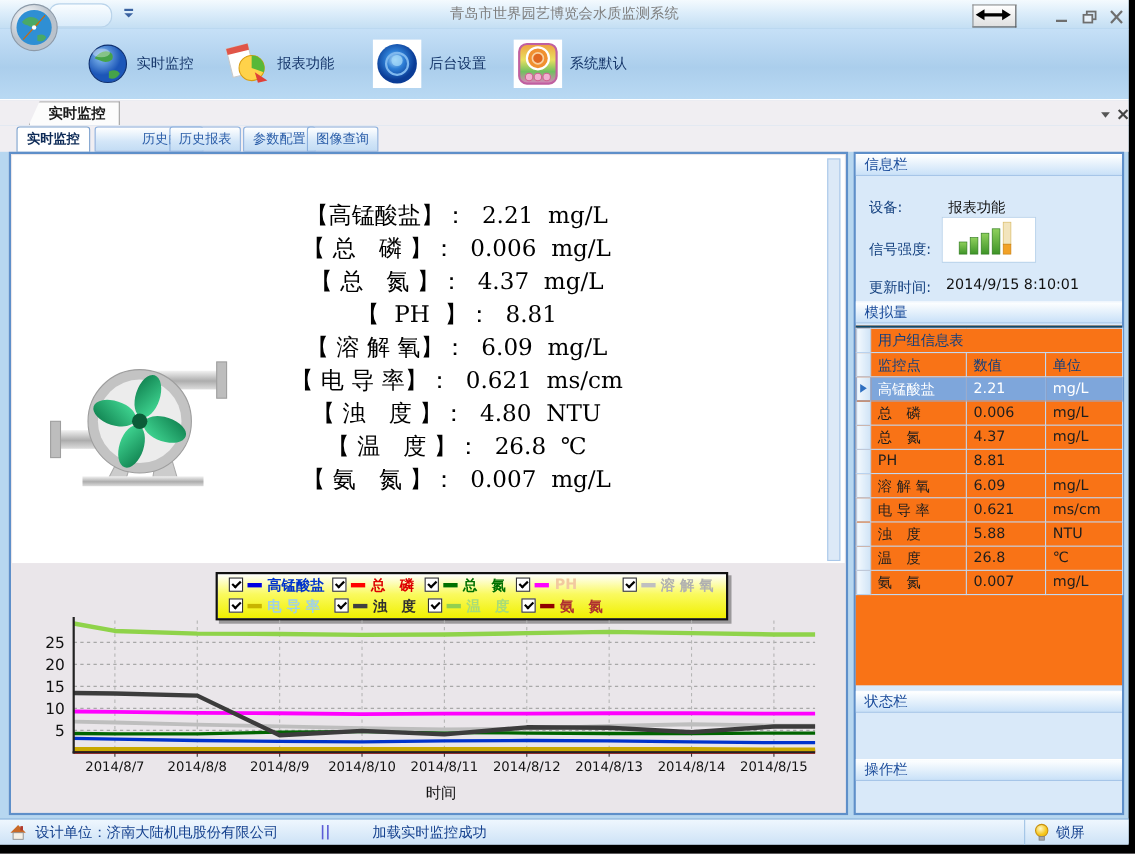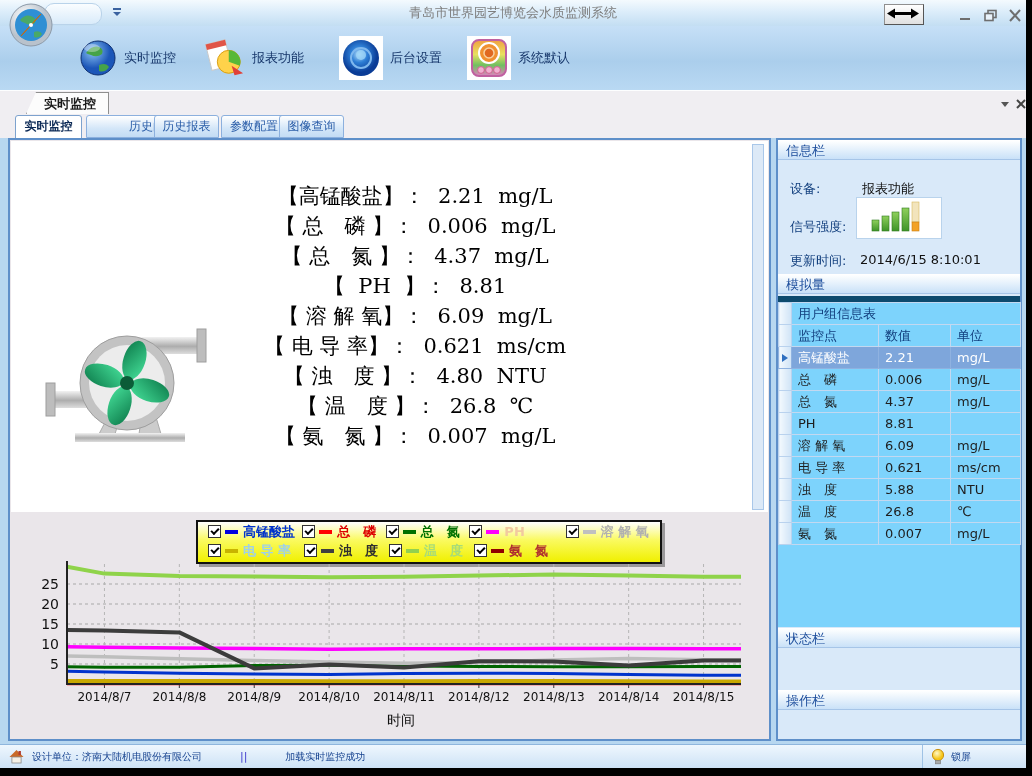--- a/index.html
+++ b/index.html
@@ -72,39 +72,39 @@
 
   
   .sidebar{position:absolute;left:776px;top:138px;width:242px;height:599px;border:2px solid #5E8FC9;background:#D9E9F9;}
   .side-header{position:absolute;left:0;width:242px;height:20px;box-sizing:border-box;
                background:linear-gradient(#FEFFFF,#C9E1F8);border-bottom:1px solid #A6C5E8;border-top:1px solid #FFF;
                font-size:13px;color:#1B4C9B;line-height:20px;padding-left:8px;}
   .info-lbl{position:absolute;font-size:13px;color:#123F7E;}
   .info-val{position:absolute;font-size:13px;color:#111;}
   .signal-box{position:absolute;left:78px;top:57px;width:84px;height:40px;background:#FFF;border:1px solid #B9D3EC;}
 
-  .table-wrap{position:absolute;left:0;top:156px;width:242px;height:325px;background:#7dd3fc;border-top:6px solid #0c4a6e;}
+  .table-wrap{position:absolute;left:0;top:156px;width:242px;height:325px;background:#f97316;border-top:2px solid #0c4a6e;}
   table{width:242px;border-collapse:collapse;table-layout:fixed;font-size:13px;color:#1E1E1E;}
   td{border:1px solid #C3D8F0;height:21px;padding:0 0 0 6px;overflow:hidden;white-space:nowrap;}
   td.gut{width:13px;padding:0;background:linear-gradient(90deg,#F3F9FE,#CFE3F6);border-color:#B9D2EE;text-align:center;}
   .thead td{color:#123F7E;height:21px;}
   .grouphead td{color:#123F7E;height:21px;}
   tr.sel td{background:#7EA6DB;color:#FFF;border-color:#8FB2E0;}
   tr.sel td.gut{background:linear-gradient(90deg,#F3F9FE,#CFE3F6);}
   .rarrow{display:inline-block;width:0;height:0;border-left:6px solid #2E6FC0;
           border-top:4px solid transparent;border-bottom:4px solid transparent;}
   col.c0{width:13px;} col.c1{width:87px;} col.c2{width:72px;} col.c3{width:70px;}
 
   
   .statusbar{position:absolute;left:0;top:744px;width:1026px;height:23px;
              background:linear-gradient(#EFF7FE,#CDE2F6);border-top:1px solid #8FB6DD;
-             display:flex;align-items:center;font-size:10px;color:#15418E;}
+             display:flex;align-items:center;font-size:13px;color:#15418E;}
   .sb-sep{color:#5B5BD6;font-weight:bold;margin:0 0 0 38px;}
   .sb-msg{margin-left:38px;}
-  .sb-right{margin-left:auto;width:104px;height:100%;border-left:1px solid #9FC2E5;
+  .sb-right{margin-left:auto;width:95px;height:100%;border-left:1px solid #9FC2E5;
             display:flex;align-items:center;gap:6px;padding-left:8px;box-sizing:border-box;cursor:pointer;}
 </style>
 </head>
 <body>
 
 <div class="window">
 
   <div class="titlebar">
     <div class="title">青岛市世界园艺博览会水质监测系统</div>
     <div class="qat-pill"></div>
@@ -415,21 +415,21 @@
           </defs>
         <rect x="15" y="22" width="7" height="11" fill="url(#sg)" stroke="#2F7A1E" stroke-width="0.6"></rect>
         <rect x="25" y="18" width="7" height="15" fill="url(#sg)" stroke="#2F7A1E" stroke-width="0.6"></rect>
         <rect x="35" y="14" width="7" height="19" fill="url(#sg)" stroke="#2F7A1E" stroke-width="0.6"></rect>
         <rect x="45" y="10" width="7" height="23" fill="url(#sg)" stroke="#2F7A1E" stroke-width="0.6"></rect>
         <rect x="55" y="4" width="7" height="20" fill="#F2E4BC" stroke="#D8B860" stroke-width="0.6"></rect>
         <rect x="55" y="24" width="7" height="9" fill="#F2A227" stroke="#C87E10" stroke-width="0.6"></rect>
       </svg>
     </div>
     <div class="info-lbl" style="left:12px;top:112px;">更新时间:</div>
-    <div class="info-val" style="left:82px;top:112px;">2014/6/15 8:10:01</div>
+    <div class="info-val" style="left:82px;top:112px;">2014/9/15 8:10:01</div>
 
     <div class="side-header" style="top:134px;">模拟量</div>
 
     <div class="table-wrap">
       <table>
         <colgroup>
             <col class="c0">
             <col class="c1">
             <col class="c2">
             <col class="c3">

